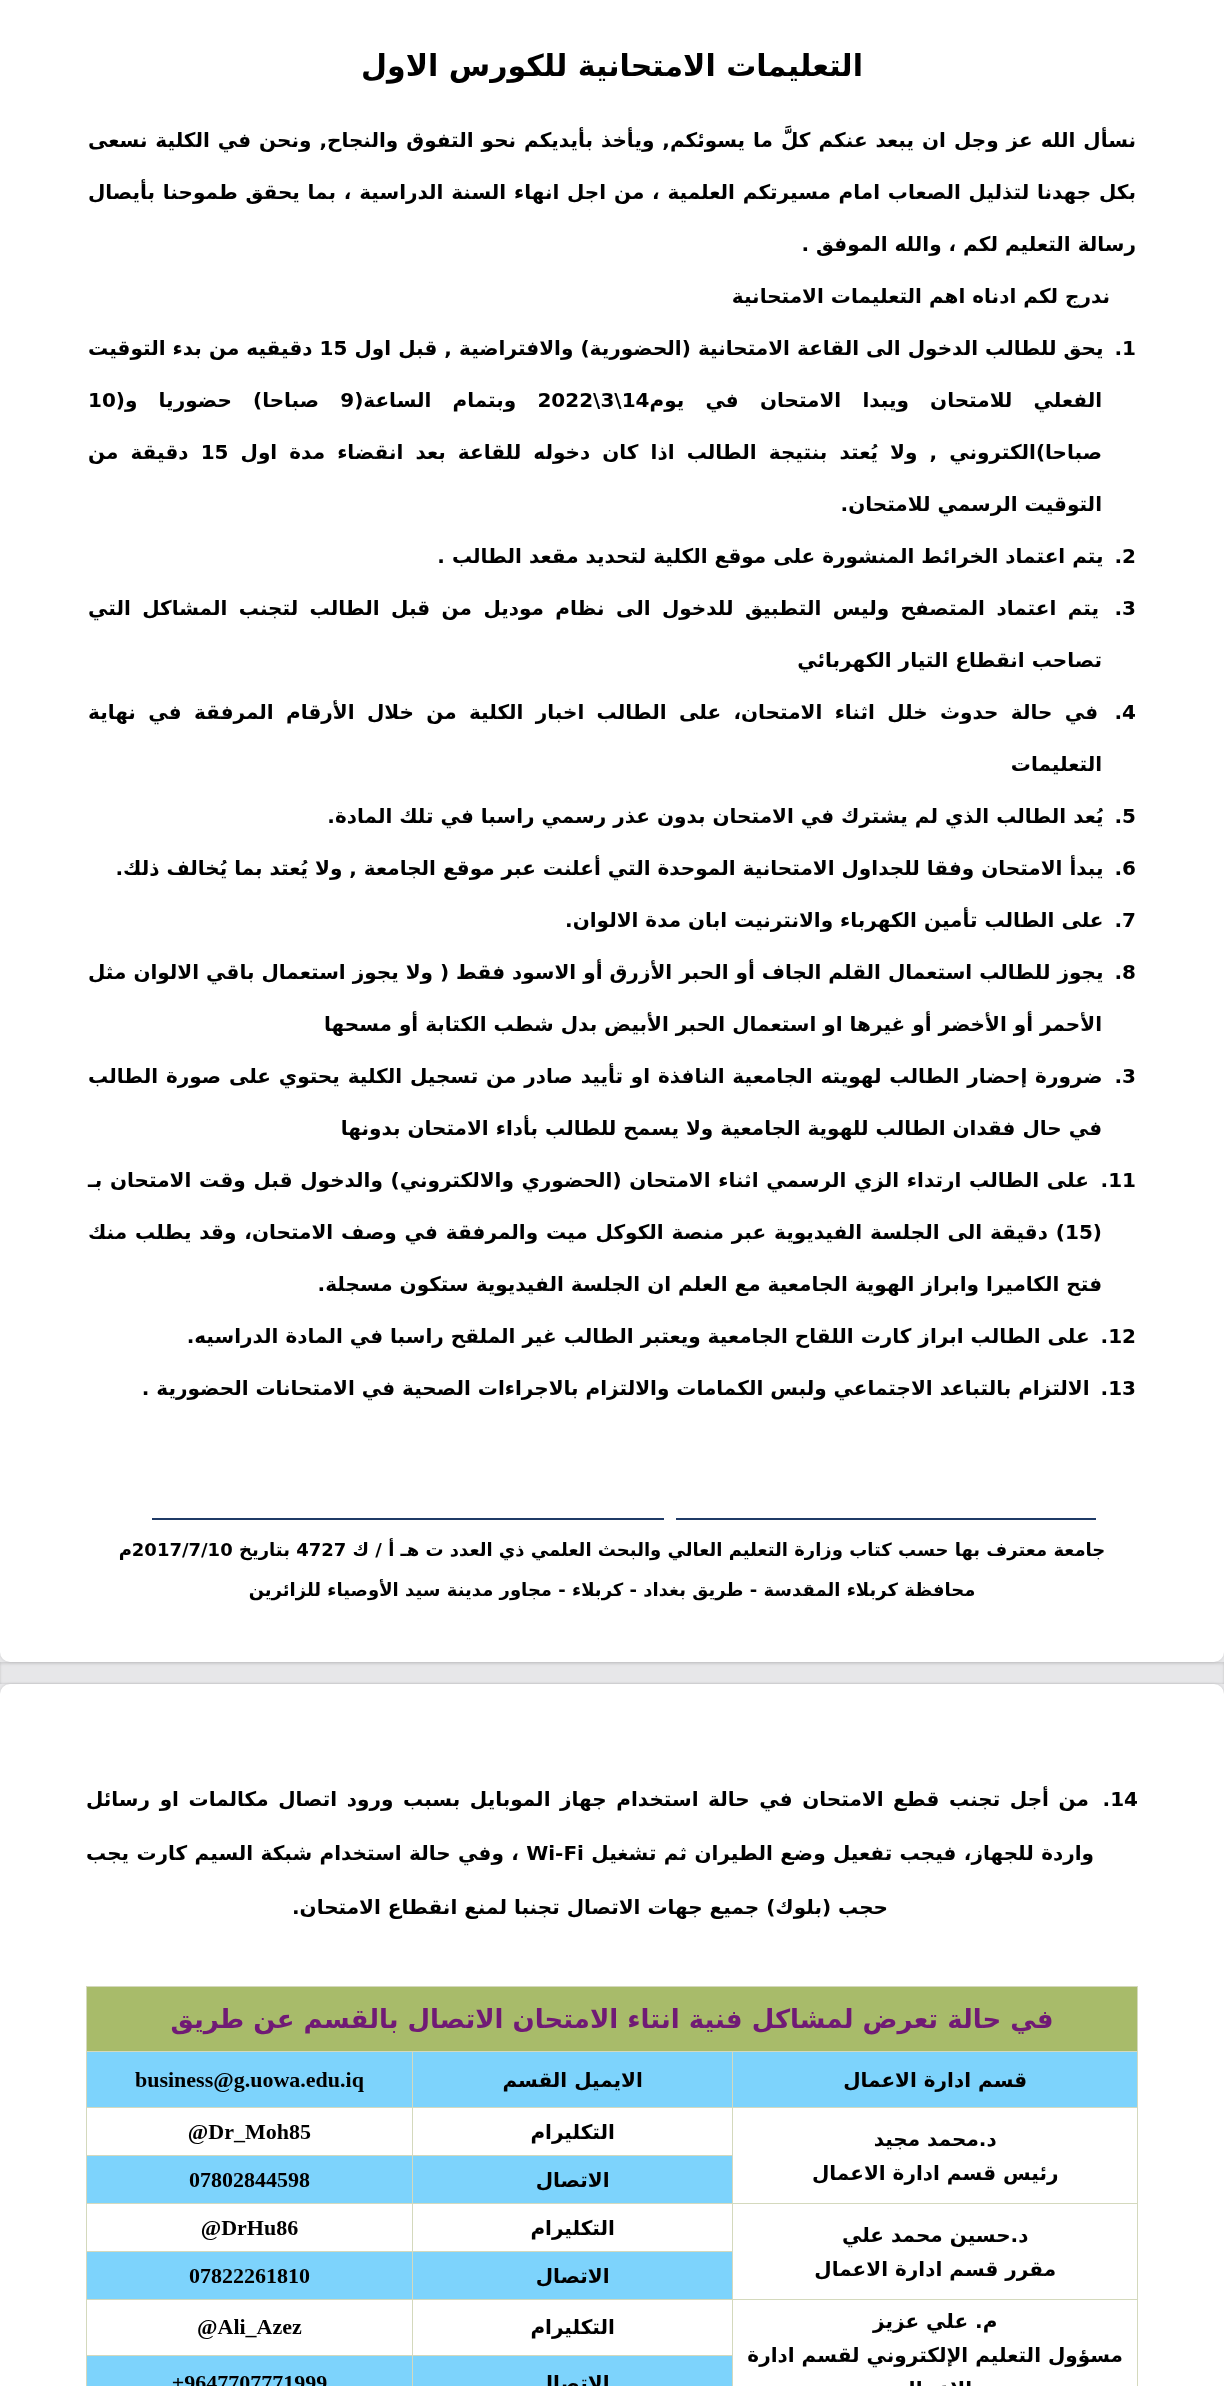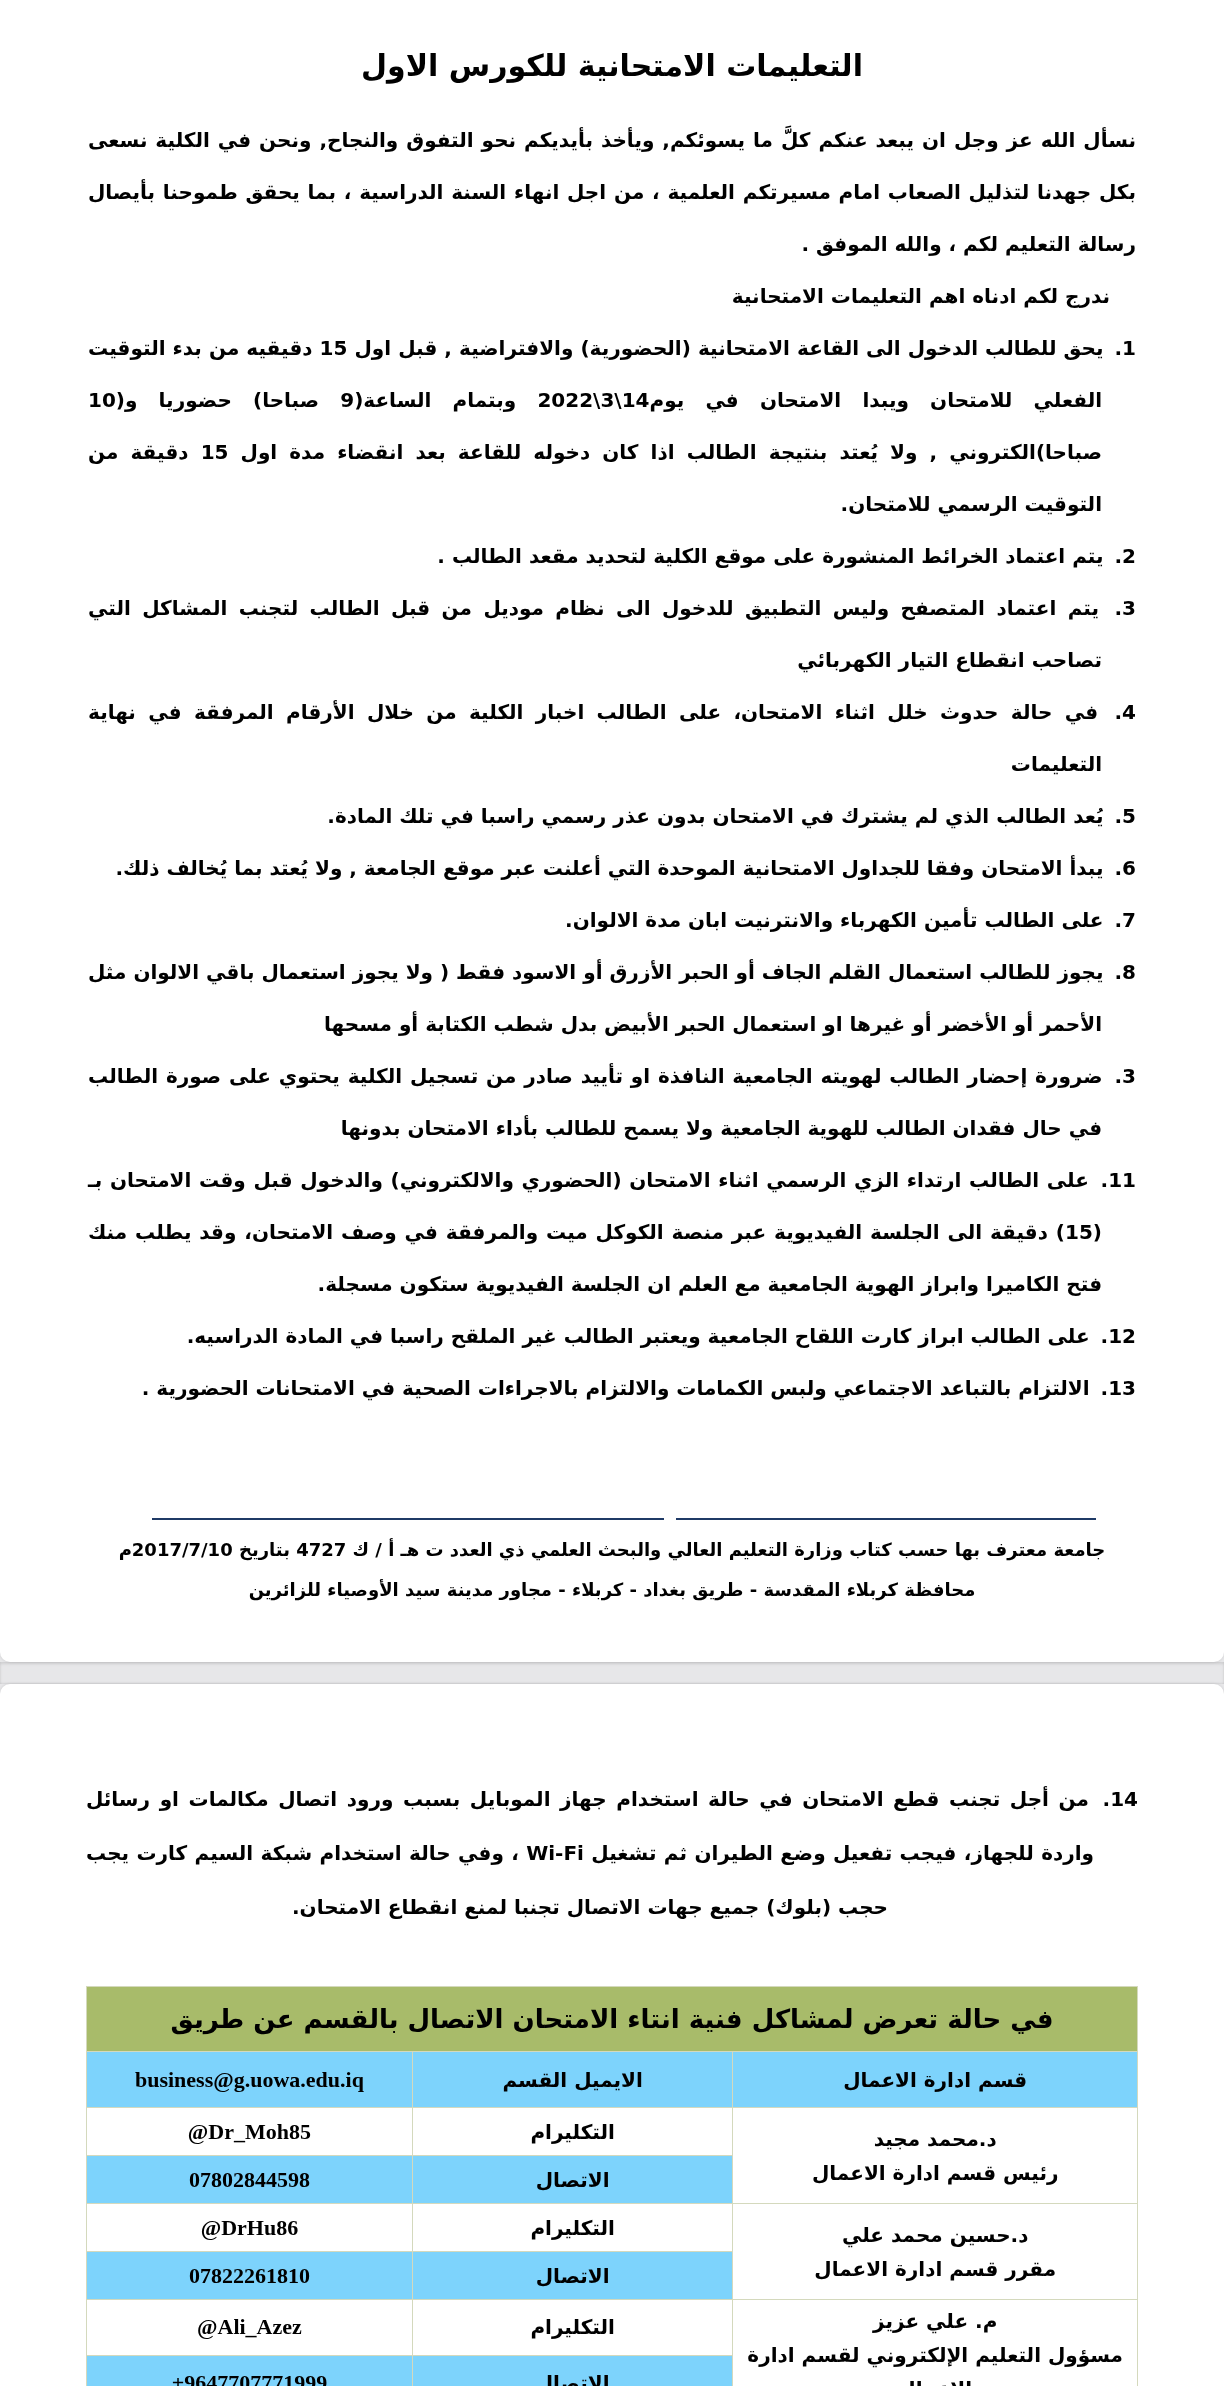--- a/index.html
+++ b/index.html
@@ -110,21 +110,21 @@
     border: 1px solid #d4d9bd;
     text-align: center;
     vertical-align: middle;
     padding: 4px 6px;
   }
   .col-person { width: 38.5%; }
   .col-label  { width: 30.5%; }
   .col-value  { width: 31%; }
   .banner {
     background: #a8bb6a;
-    color: #000000;
+    color: #701a75;
     font-size: 26px;
     font-weight: 700;
     height: 56px;
     border: 1px solid #a8bb6a;
   }
   .shade td { background: #7dd3fc; }
   .row-h { height: 56px; }
   .row-s { height: 48px; }
   td.person {
     background: #ffffff !important;

